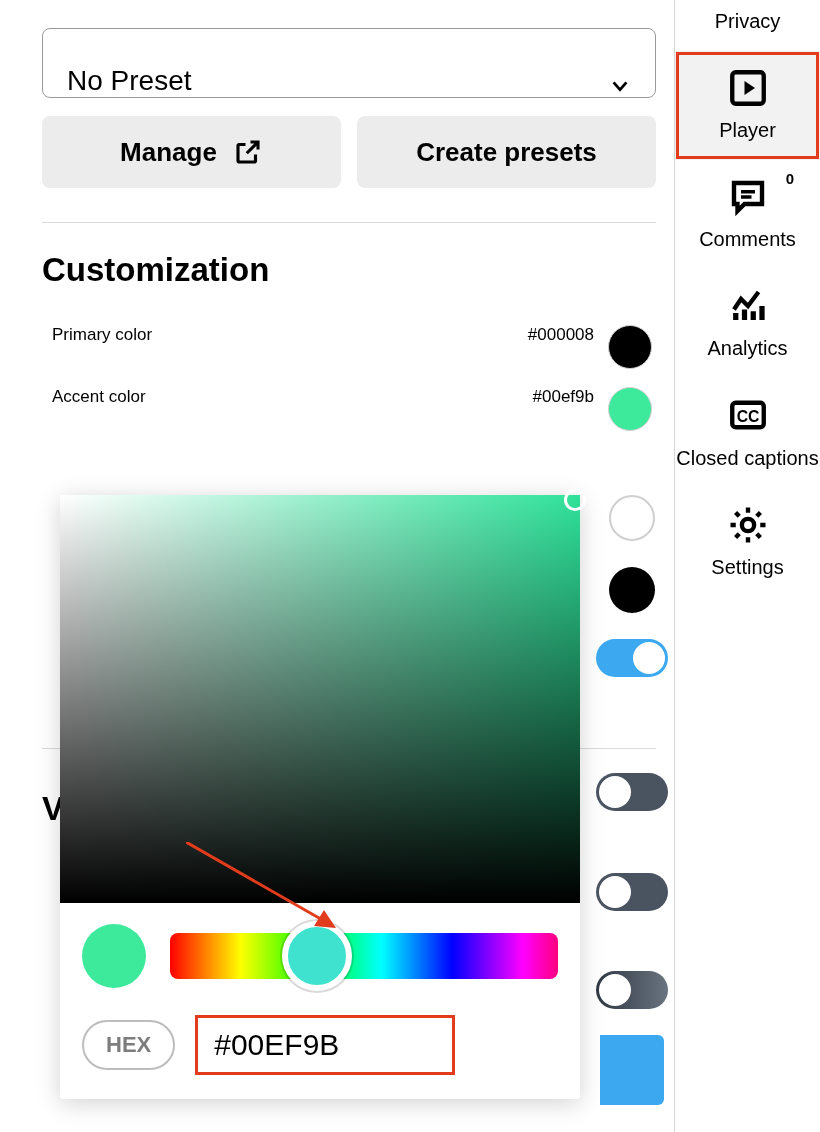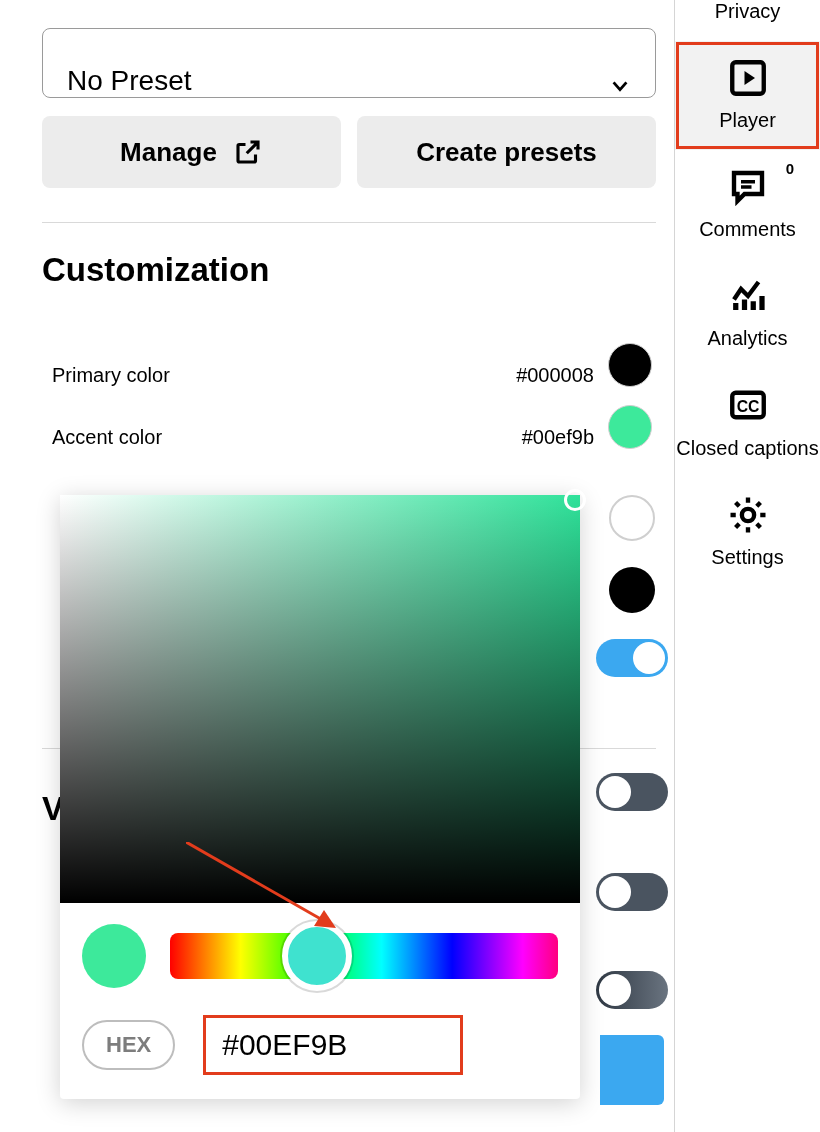--- a/index.html
+++ b/index.html
@@ -58,24 +58,24 @@
     border-top: 1px solid #d9d9d9;
     margin: 34px 0 28px 0;
   }
   .section-title {
     font-size: 33px;
     font-weight: 800;
     margin: 0 0 36px 0;
   }
   .color-row {
     display: flex;
-    align-items: flex-end;
+    align-items: flex-start;
     padding: 0 4px 0 10px;
     height: 62px;
-    font-size: 20px;
+    font-size: 17px;
   }
   .color-label { flex: 1; }
   .color-value { margin-right: 14px; }
   .swatch {
     width: 44px; height: 44px; border-radius: 50%;
     border: 1px solid #cfcfcf;
   }
   .swatch.black { background: #000; }
   .swatch-accent { background: #3de99b; }
 
@@ -136,21 +136,21 @@
     border-radius: 50%;
     border: 6px solid #fff;
     box-shadow: 0 0 0 2px rgba(0,0,0,0.15);
     background: #3fe2cf;
     transform: translateX(-35px);
     cursor: pointer;
   }
   .hex-row {
     display: flex;
     align-items: center;
-    gap: 28px;
+    gap: 20px;
     padding: 6px 22px 24px 22px;
   }
   .hex-chip {
     border: 2px solid #bdbdbd;
     border-radius: 999px;
     padding: 10px 22px;
     font-size: 22px;
     font-weight: 700;
     color: #7d7d7d;
   }
@@ -212,21 +212,21 @@
     position: absolute;
     left: 674px;
     top: 0;
     width: 146px;
     height: 1132px;
     border-left: 1px solid #d5d5d5;
     background: #fff;
     display: flex;
     flex-direction: column;
     align-items: flex-start;
-    padding-top: 4px;
+    padding-top: 14px;
   }
   .side-item {
     width: 100%;
     text-align: center;
     padding: 16px 0 18px 0;
     font-size: 20px;
     cursor: pointer;
   }
   .side-item .icon-wrap {
     display: flex;

